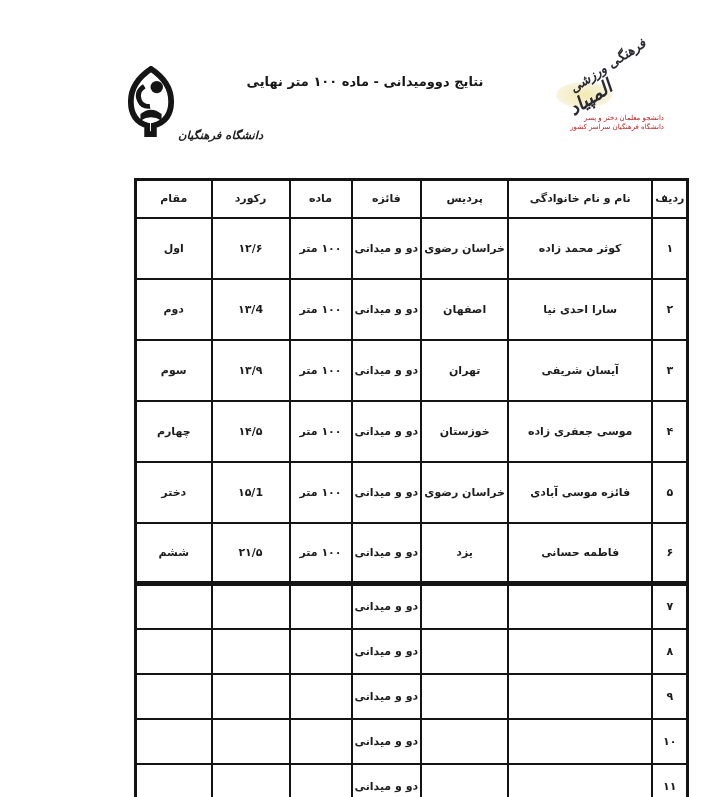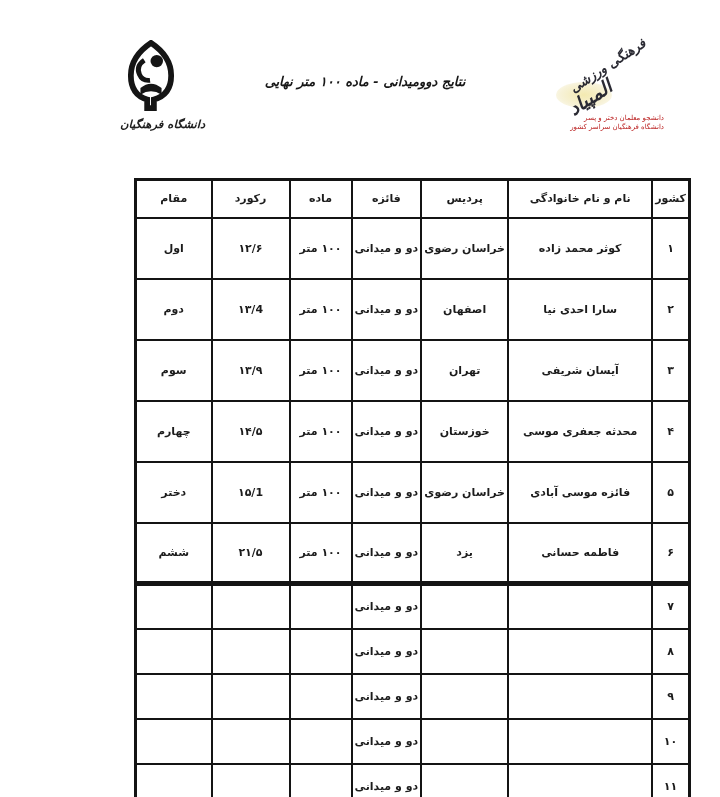--- a/index.html
+++ b/index.html
@@ -8,37 +8,36 @@
     position: relative;
     background: #ffffff;
     font-family: "DejaVu Sans", sans-serif;
     color: #1b1b1b;
     overflow: hidden;
   }
 
   
   .uni-logo {
     position: absolute; left: 122px; top: 40px; width: 100px; height: 102px;
-    display: flex; flex-direction: column; align-items: flex-start;
+    display: flex; align-items: flex-end;
   }
   .uni-logo svg { width: 58px; height: 72px; }
   .uni-wordmark {
     margin-top: 2px;
     font-family: "DejaVu Serif", serif;
     font-style: italic; font-weight: bold;
     font-size: 11px; color: #202020; direction: rtl; white-space: nowrap;
     transform: scaleX(1.05);
   }
 
   .doc-title {
     position: absolute; left: 240px; top: 74px; width: 250px;
     text-align: center; direction: rtl;
     font-size: 13px; font-weight: bold; color: #171717;
     white-space: nowrap;
-    font-style: italic;
   }
 
   .olympiad-logo {
     position: absolute; left: 538px; top: 34px; width: 140px; height: 105px;
   }
   .olympiad-seal {
     position: absolute; left: 18px; top: 48px; width: 56px; height: 26px;
     background: radial-gradient(ellipse at center, #f3e9b0 0%, #f7f2d8 60%, rgba(255,255,255,0) 100%);
     border-radius: 50%;
   }
@@ -110,21 +109,21 @@
     <col style="width:25px">
       <col style="width:144px">
       <col style="width:87px">
     <col style="width:53px">
       <col style="width:62px">
       <col style="width:78px">
       <col style="width:76px">
   </colgroup>
   <thead>
     <tr>
-        <th class="col-radif">کشور</th>
+        <th class="col-radif">ردیف</th>
         <th class="col-name">نام و نام خانوادگی</th>
         <th class="col-pardis">پردیس</th>
         <th class="col-reshteh">فائزه</th>
         <th class="col-maddeh">ماده</th>
         <th class="col-record">رکورد</th>
         <th class="col-maqam">مقام</th>
       </tr>
   </thead>
   <tbody>
       <tr class="sec1">
@@ -149,21 +148,21 @@
         <td class="col-radif">۳</td>
         <td class="col-name">آیسان شریفی</td>
         <td class="col-pardis">تهران</td>
         <td class="col-reshteh">دو و میدانی</td>
         <td class="col-maddeh">۱۰۰ متر</td>
         <td class="col-record">۱۳/۹</td>
         <td class="col-maqam">سوم</td>
       </tr>
       <tr class="sec1">
         <td class="col-radif">۴</td>
-        <td class="col-name">محدثه جعفری موسی</td>
+        <td class="col-name">موسی جعفری زاده</td>
         <td class="col-pardis">خوزستان</td>
         <td class="col-reshteh">دو و میدانی</td>
         <td class="col-maddeh">۱۰۰ متر</td>
         <td class="col-record">۱۴/۵</td>
         <td class="col-maqam">چهارم</td>
       </tr>
       <tr class="sec1">
         <td class="col-radif">۵</td>
         <td class="col-name">فائزه موسی آبادی</td>
         <td class="col-pardis">خراسان رضوی</td>

